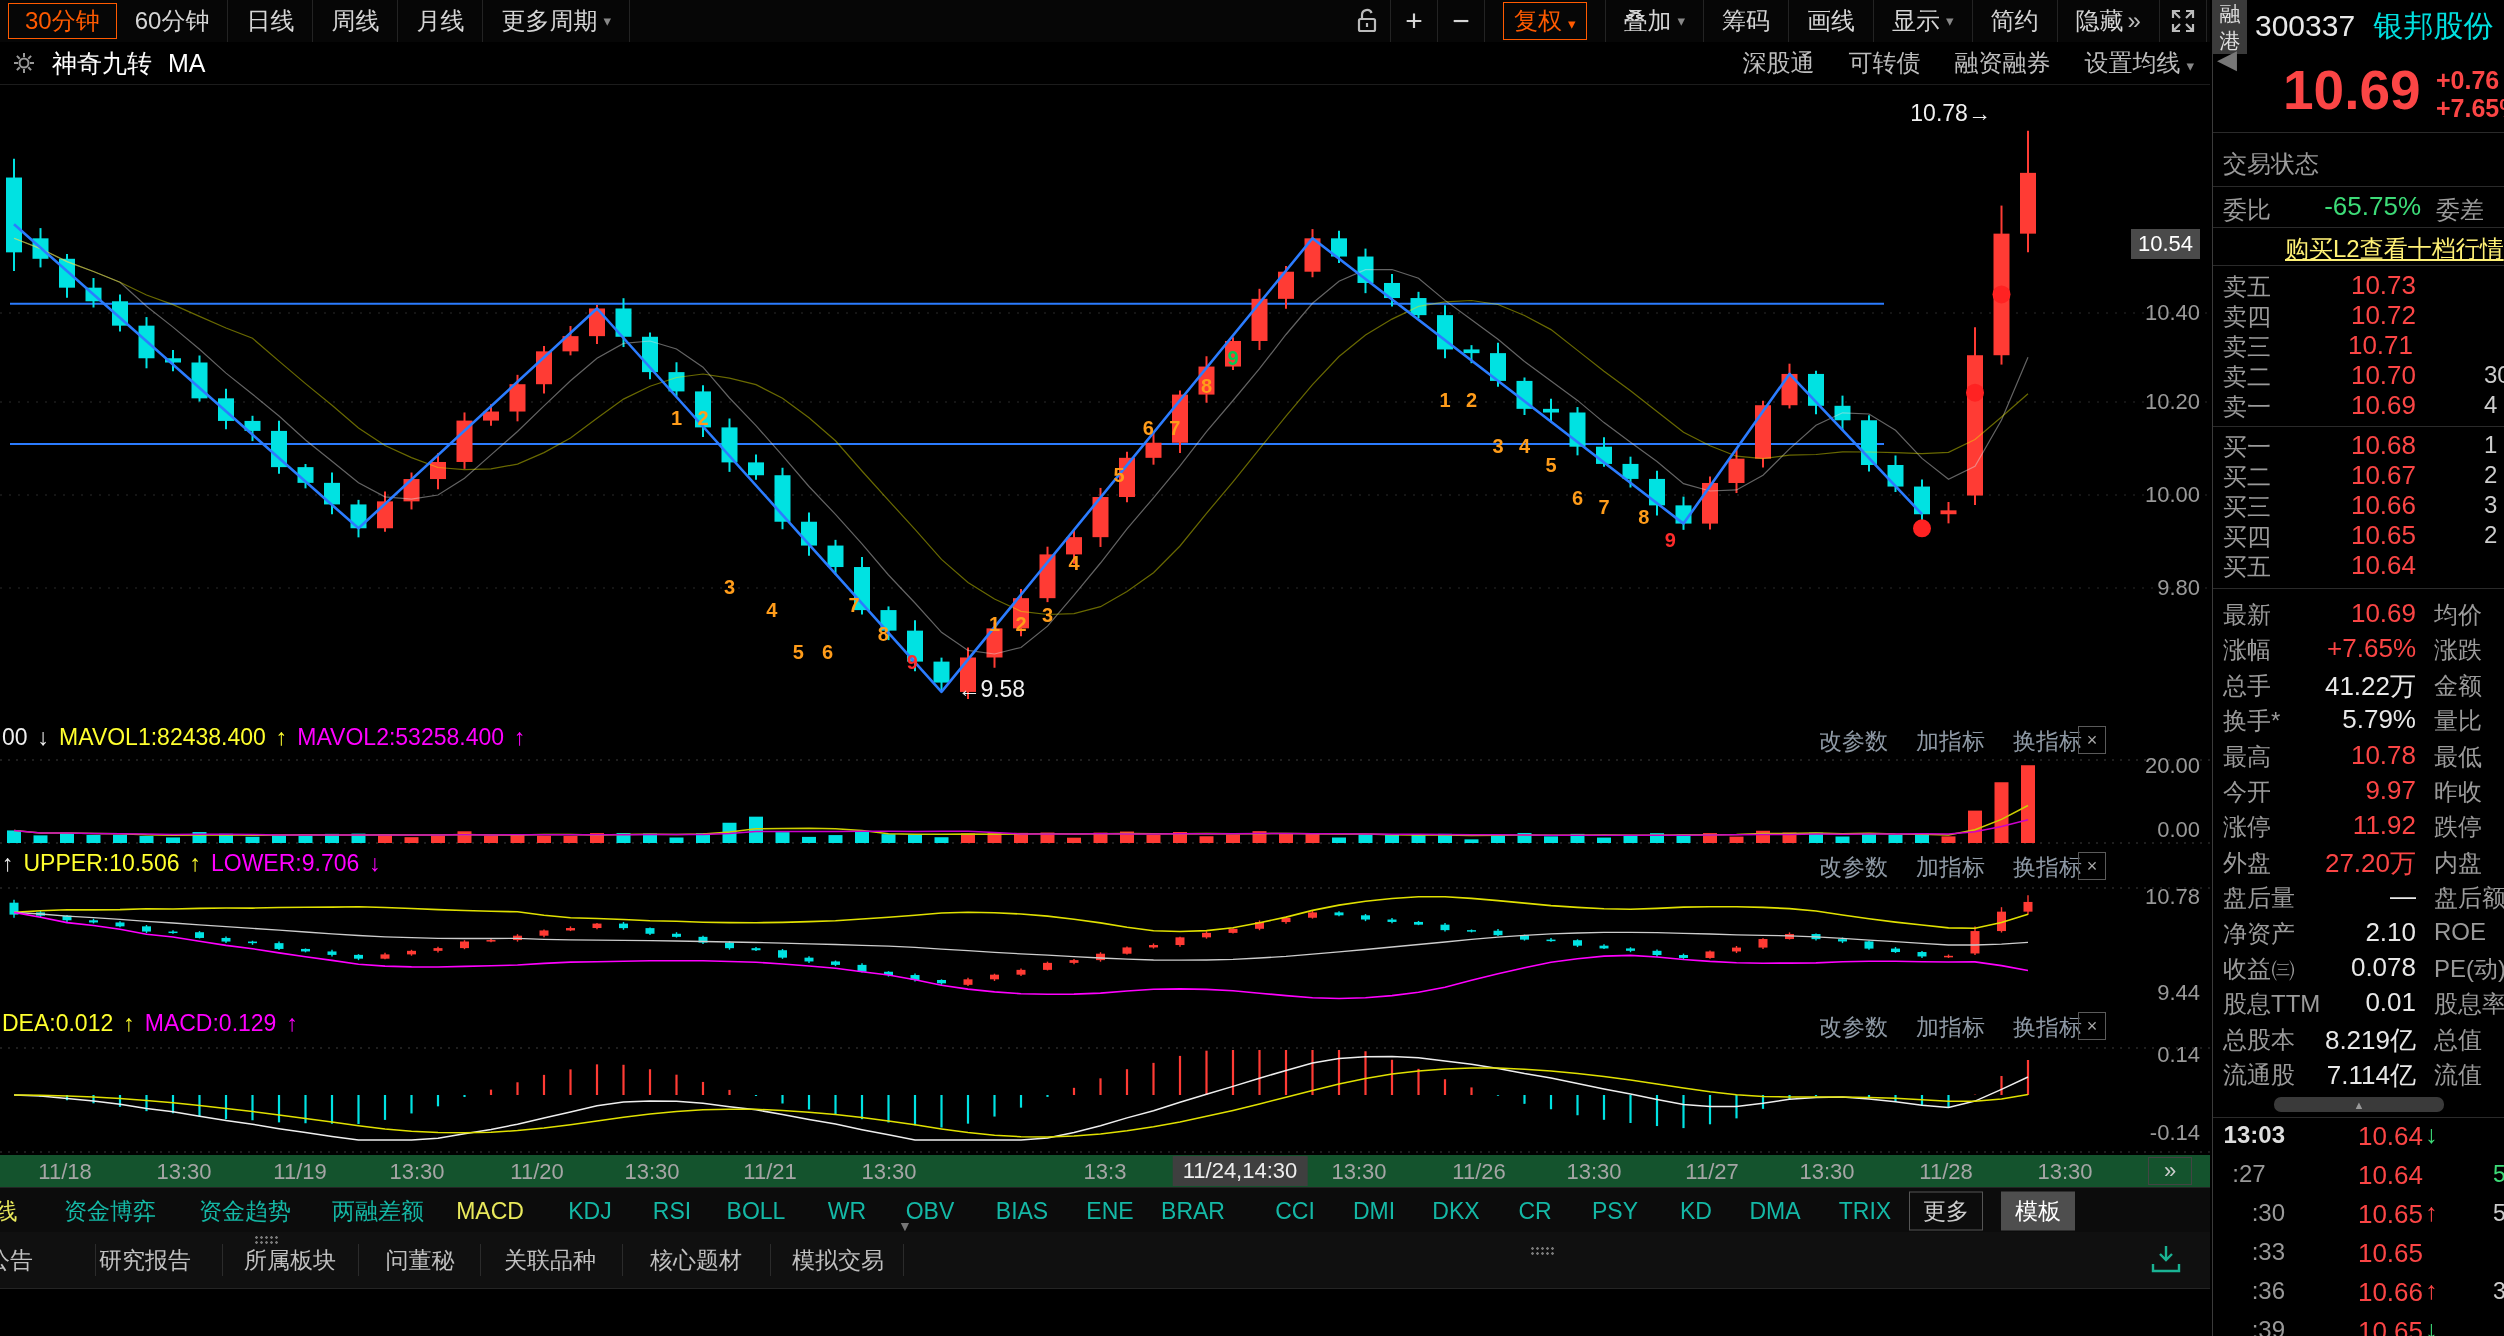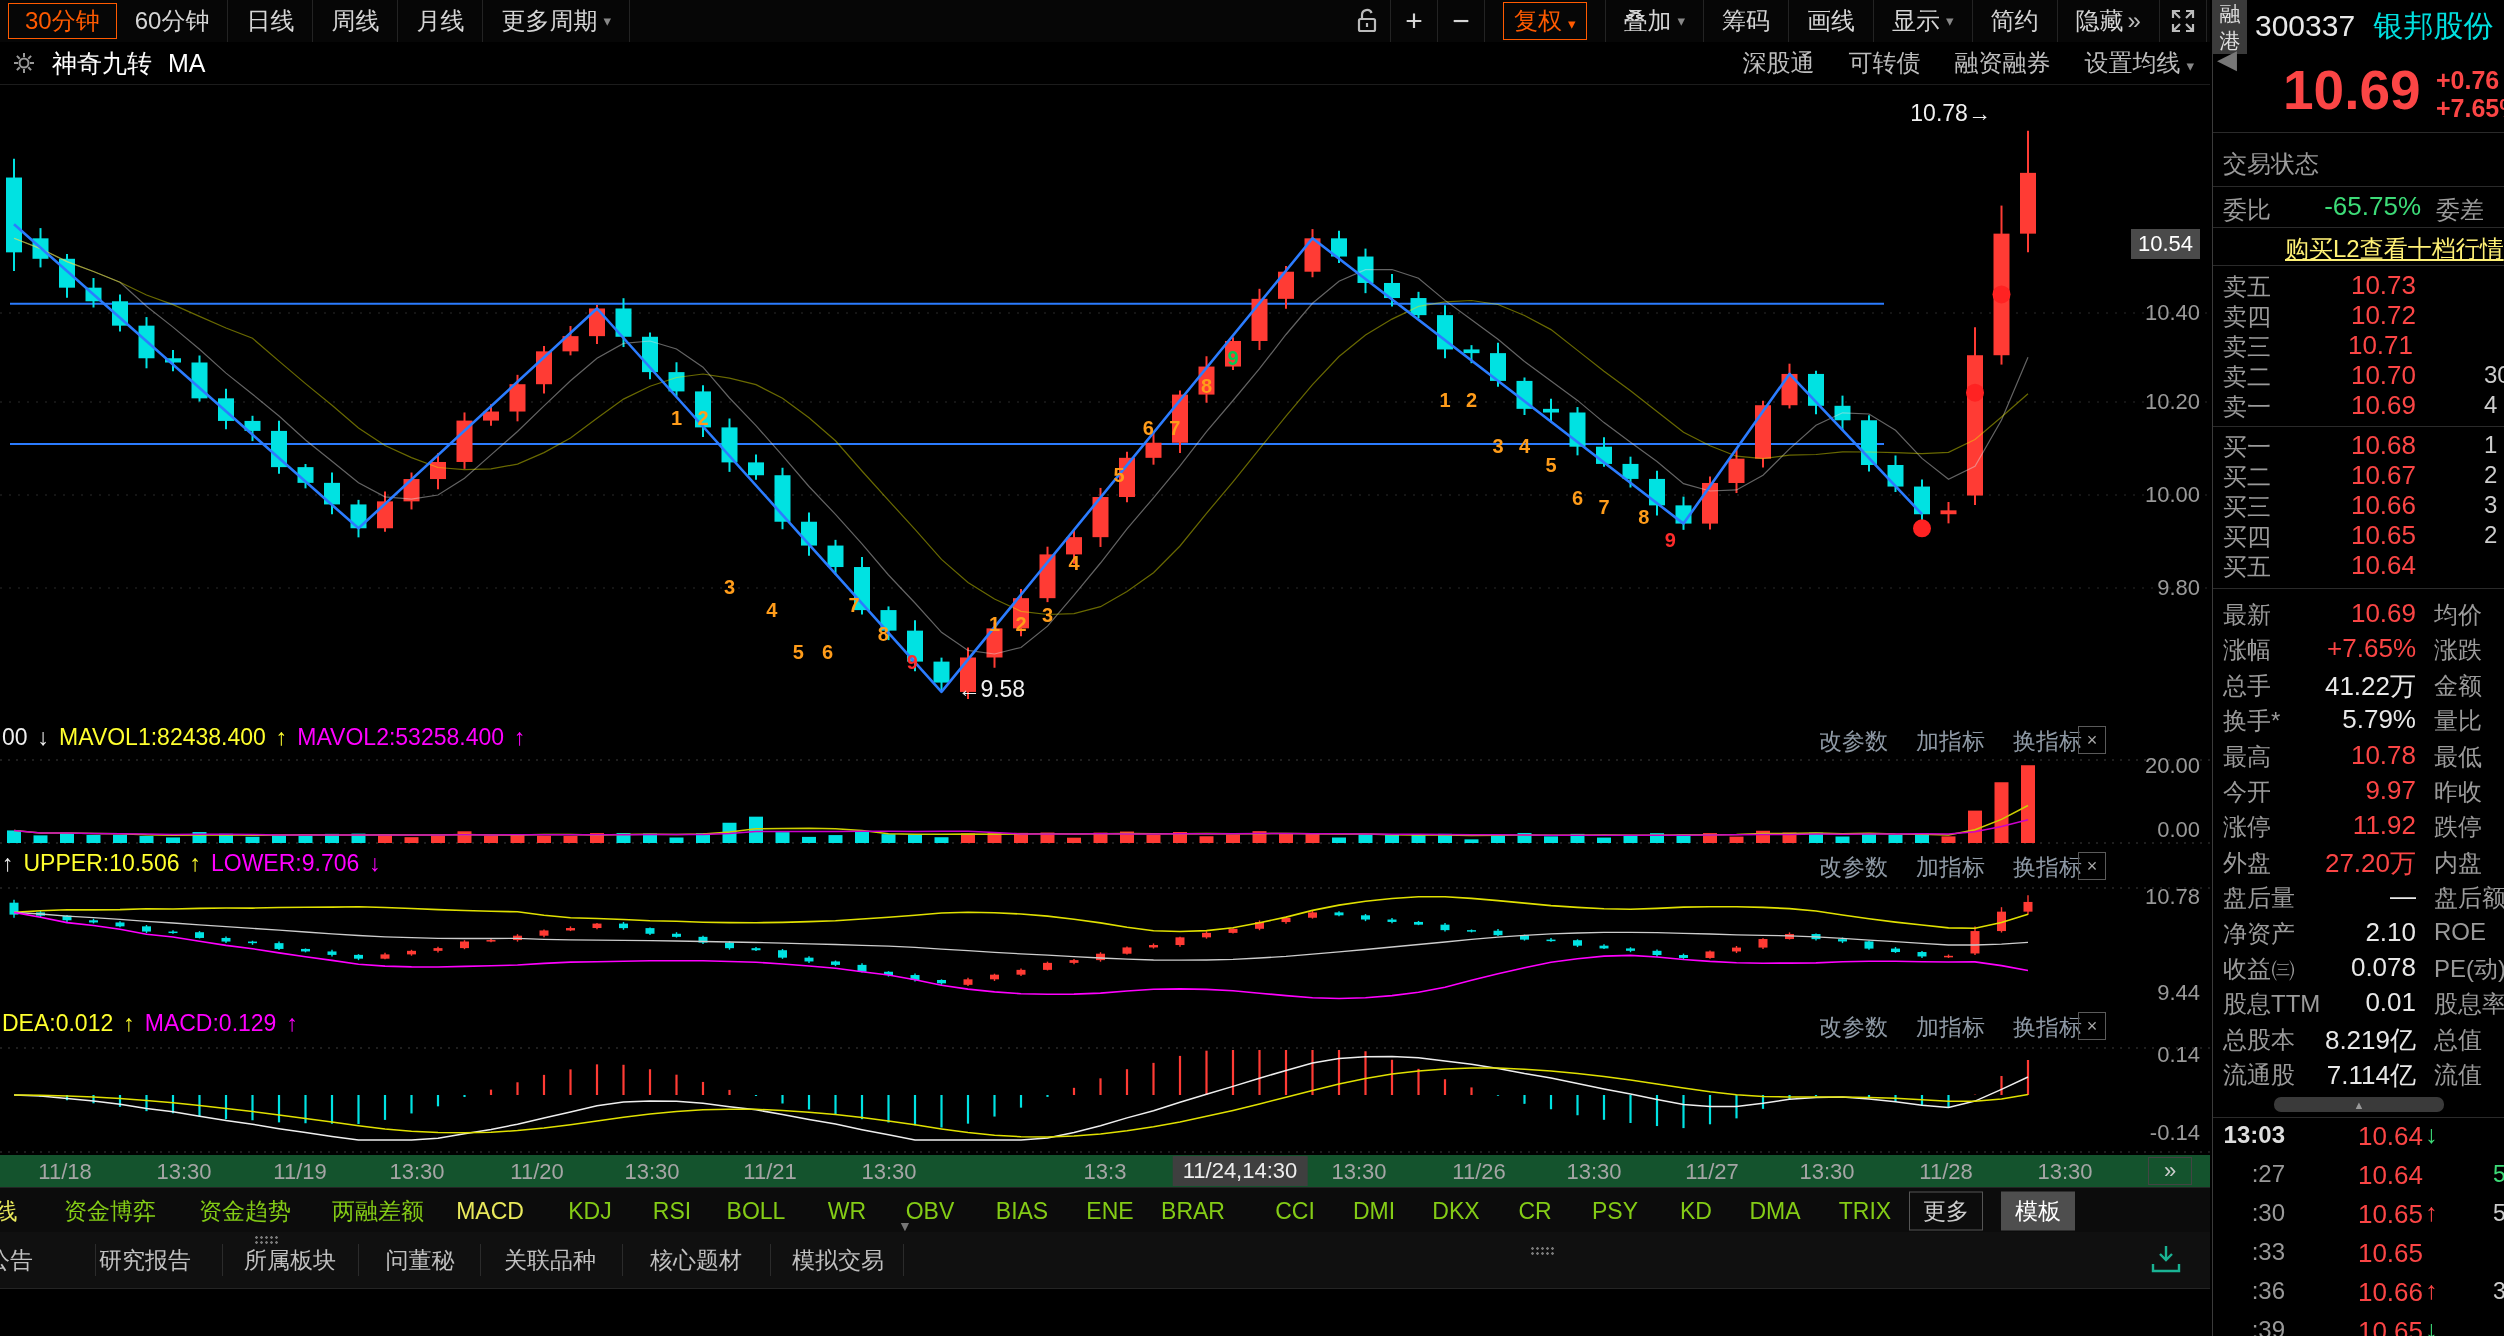--- a/index.html
+++ b/index.html
@@ -38,21 +38,21 @@
   .tick.box{background:#4a4a4a;color:#fff;padding:2px 7px}
   
   .xaxis{position:absolute;left:0;top:1155px;width:2210px;height:32px;background:#14532d}
   .xlab{position:absolute;top:4px;transform:translateX(-50%);font-size:22px;color:#a5a5a5;white-space:nowrap}
   .xlab.box{background:#3f3f3f;color:#eee;padding:2px 10px;top:1px}
   .xexpand{position:absolute;left:2148px;top:2px;width:42px;height:26px;border:1px solid #444;
            color:#ccc;font-size:22px;display:flex;align-items:center;justify-content:center}
   
   .tabs1{position:absolute;left:0;top:1187px;width:2210px;height:45px;background:#0c0c0c;
          border-top:1px solid #242424;border-bottom:1px solid #242424}
-  .t1{position:absolute;top:50%;transform:translate(-50%,-50%);font-size:23px;color:#84cc16;white-space:nowrap;cursor:pointer}
+  .t1{position:absolute;top:50%;transform:translate(-50%,-50%);font-size:23px;color:#14b8a6;white-space:nowrap;cursor:pointer}
   .t1.active{color:#e9e95c}
   .t1.boxed{border:1px solid #555;padding:3px 13px;color:#ccc}
   .t1.filled{background:#4e4e4e;color:#fff;padding:4px 14px}
   .tabs2{position:absolute;left:0;top:1232px;width:2210px;height:56px;background:#101010;
          border-bottom:1px solid #242424}
   .t2{position:absolute;top:50%;transform:translate(-50%,-50%);font-size:23px;color:#c0c0c0;white-space:nowrap;cursor:pointer}
   .t2sep{position:absolute;top:12px;width:1px;height:32px;background:#2b2b2b}
   .grip{position:absolute;width:26px;height:11px;
         background:radial-gradient(circle,#787878 1.2px,transparent 1.5px);
         background-size:5px 5px}
@@ -921,21 +921,21 @@
       <div class="plabel" style="left: 221px; top: 988.4px;">股息率</div>
       <div class="plabel" style="left: 10px; top: 1023.8px;">总股本</div>
       <div class="pval w" style="right: 89px; top: 1022.8px;">8.219亿</div>
       <div class="plabel" style="left: 221px; top: 1023.8px;">总值</div>
       <div class="plabel" style="left: 10px; top: 1059.2px;">流通股</div>
       <div class="pval w" style="right: 89px; top: 1058.2px;">7.114亿</div>
       <div class="plabel" style="left: 221px; top: 1059.2px;">流值</div>
       <div class="abs" style="left: 0px; top: 1121px; width: 72px; text-align: right; font-size: 24px; color: rgb(221, 221, 221); font-weight: bold;">13:03</div>
       <div class="pval r" style="left: 80px; top: 1121px; width: 130px; text-align: right;">10.64</div>
       <div class="abs" style="left: 212px; top: 1120px; font-size: 25px; font-weight: bold; color: rgb(61, 220, 120);">↓</div>
-      <div class="abs" style="left: 0px; top: 1160px; width: 72px; text-align: right; font-size: 24px; color: rgb(153, 153, 153);">:27</div>
+      <div class="abs" style="left: 0px; top: 1160px; width: 72px; text-align: center; font-size: 24px; color: rgb(153, 153, 153);">:27</div>
       <div class="pval r" style="left: 80px; top: 1160px; width: 130px; text-align: right;">10.64</div>
       <div class="abs" style="left: 280px; top: 1161px; font-size: 23px; color: rgb(61, 220, 120);">5</div>
       <div class="abs" style="left: 0px; top: 1199px; width: 72px; text-align: right; font-size: 24px; color: rgb(153, 153, 153);">:30</div>
       <div class="pval r" style="left: 80px; top: 1199px; width: 130px; text-align: right;">10.65</div>
       <div class="abs" style="left: 212px; top: 1198px; font-size: 25px; font-weight: bold; color: rgb(251, 69, 69);">↑</div>
       <div class="abs" style="left: 280px; top: 1200px; font-size: 23px; color: rgb(204, 204, 204);">5</div>
       <div class="abs" style="left: 0px; top: 1238px; width: 72px; text-align: right; font-size: 24px; color: rgb(153, 153, 153);">:33</div>
       <div class="pval r" style="left: 80px; top: 1238px; width: 130px; text-align: right;">10.65</div>
       <div class="abs" style="left: 0px; top: 1277px; width: 72px; text-align: right; font-size: 24px; color: rgb(153, 153, 153);">:36</div>
       <div class="pval r" style="left: 80px; top: 1277px; width: 130px; text-align: right;">10.66</div>

